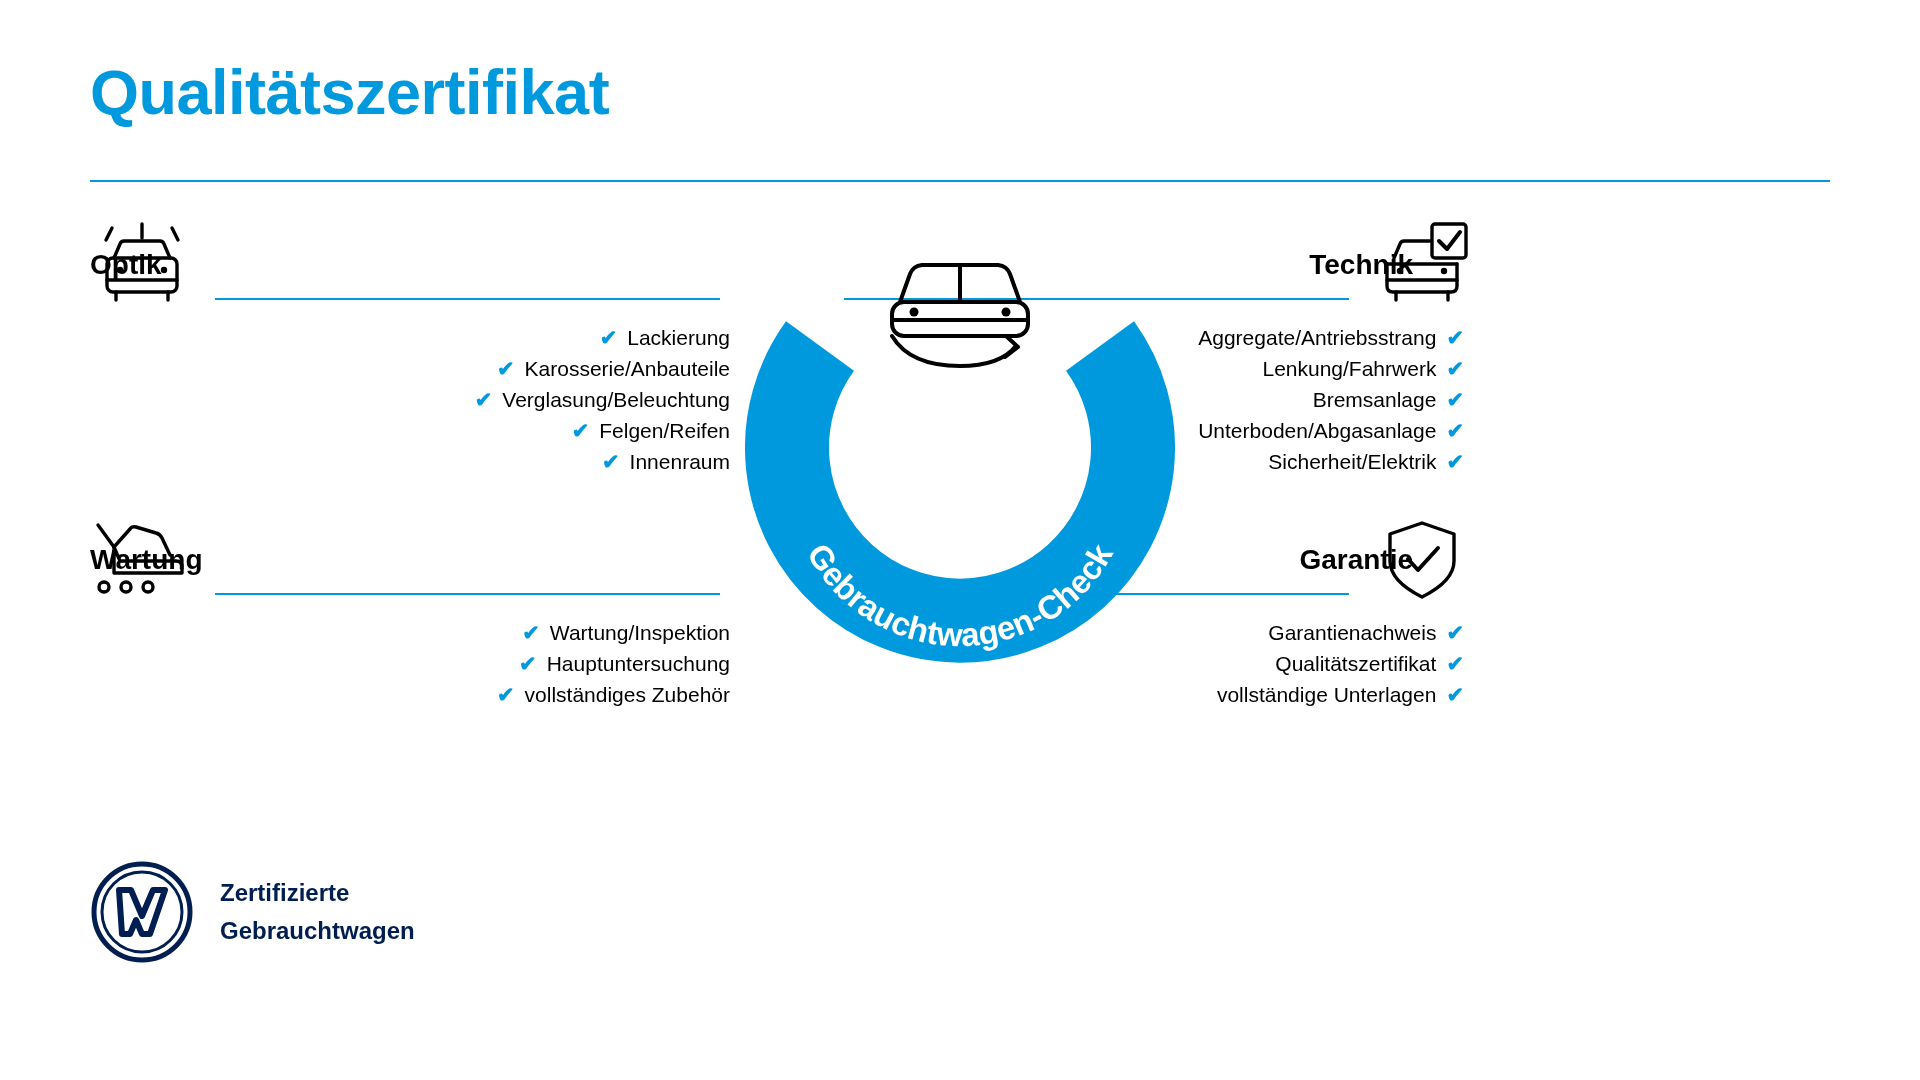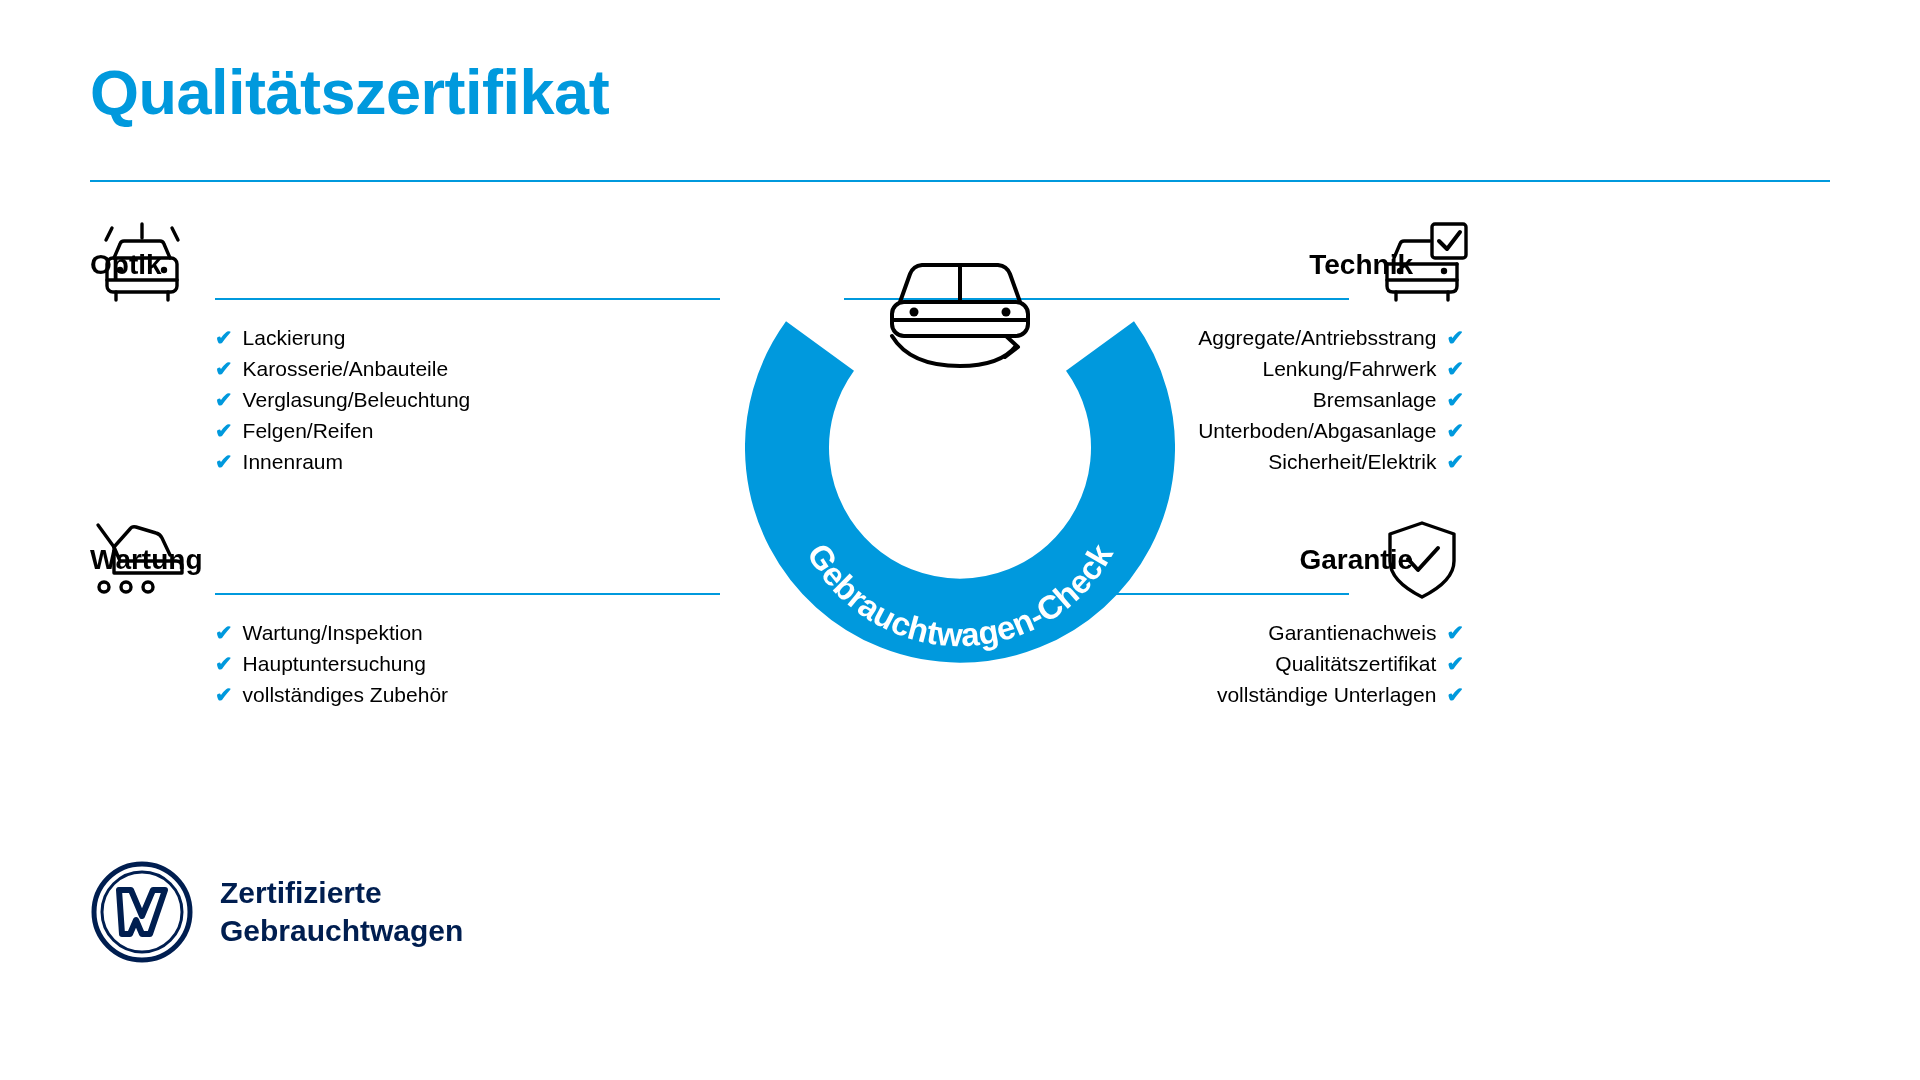--- a/index.html
+++ b/index.html
@@ -82,20 +82,21 @@
   .col-left .section-rule { left: 125px; right: 10px; }
   .col-right .section-rule { right: 125px; left: 10px; }
 
   .col-left .section-title { }
   .col-right .section-title { margin-right: 61px; }
 
   .items {
     margin-top: 16px;
     list-style: none;
     padding: 0;
+    text-align: right;
   }
   .items li {
     font-size: 21px;
     line-height: 31px;
     color: #000;
     white-space: nowrap;
   }
   .col-left .items { margin-left: 125px; }
   .col-right .items { margin-right: 10px; }
 
@@ -149,21 +150,21 @@
   .footer {
     position: absolute;
     left: 90px;
     top: 860px;
     display: flex;
     align-items: center;
   }
   .footer .vw-mark { width: 104px; height: 104px; }
   .footer .vw-text {
     margin-left: 26px;
-    font-size: 30px;
+    font-size: 24px;
     font-weight: bold;
     line-height: 38px;
     color: #001e50;
     white-space: nowrap;
   }
 </style>
 </head>
 <body>
 
 <div class="page">

